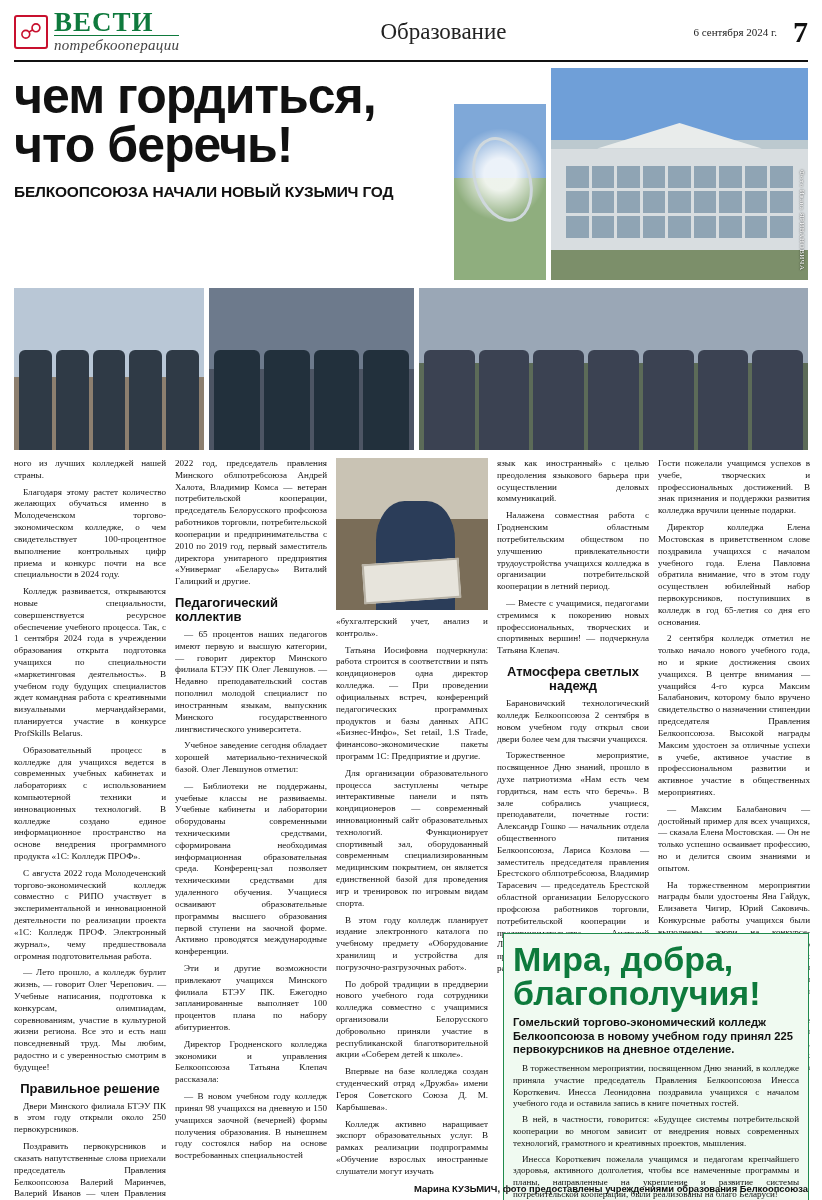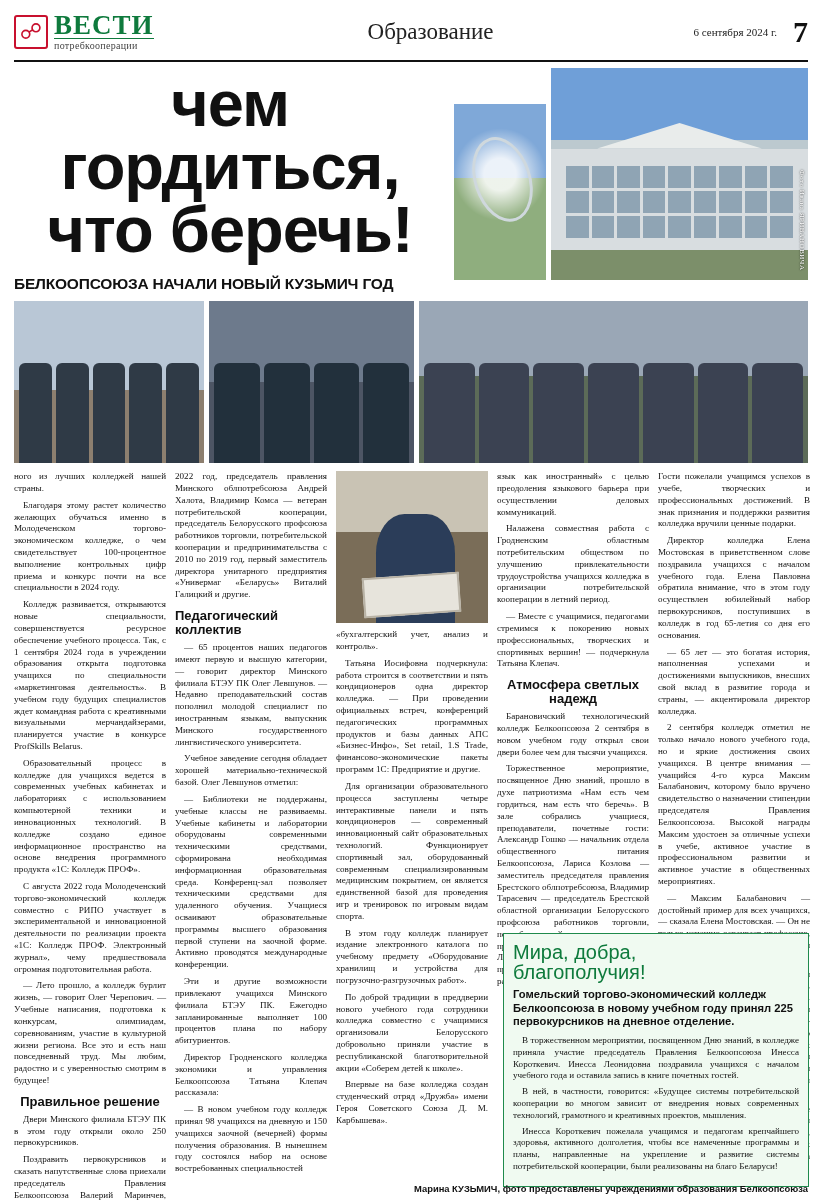--- a/index.html
+++ b/index.html
@@ -42,25 +42,26 @@
   .logo-text { flex: 0 0 auto; margin-right: 14px; }
   .logo-text .v {
     font-family: "Liberation Serif", serif;
     font-weight: bold;
     font-size: 27px;
     color: #0f7a3d;
     letter-spacing: 1px;
     line-height: 0.95;
   }
   .logo-text .sub {
-    font-size: 10px;
+    font-size: 15px;
     color: #444;
     letter-spacing: 0.3px;
     border-top: 1px solid #0f7a3d;
     padding-top: 1px;
+    font-style: italic;
   }
   .section-title {
     flex: 1 1 auto;
     text-align: center;
     font-size: 23px;
     color: #222;
     font-family: "Liberation Serif", serif;
   }
   .issue-date {
     font-size: 11px;
@@ -76,25 +77,24 @@
 
   
   .headline-row {
     display: flex;
     margin-top: 6px;
   }
   .headline-left { width: 432px; flex: 0 0 432px; padding-top: 4px; }
   h1.main-title {
     font-family: "Liberation Sans", sans-serif;
     font-weight: bold;
-    font-size: 65px;
+    font-size: 50px;
     line-height: 0.97;
     margin: 0;
     letter-spacing: -1px;
-    text-align: center;
   }
   .kicker {
     margin-top: 14px;
     font-family: "Liberation Sans", sans-serif;
     font-weight: bold;
     font-size: 15.5px;
     letter-spacing: -0.2px;
   }
   .headline-photos {
     flex: 1 1 auto;
@@ -231,22 +231,22 @@
 
   
   .ad-box {
     margin-top: 8px;
     border: 1.5px solid #1f8a4c;
     background: #f0faf1;
     padding: 8px 9px 9px 9px;
   }
   .ad-title {
     font-family: "Liberation Sans", sans-serif;
-    font-weight: normal;
-    font-size: 20px;
+    font-weight: bold;
+    font-size: 34px;
     line-height: 1.0;
     color: #0e7a3c;
     margin-bottom: 6px;
   }
   .ad-lead {
     font-family: "Liberation Sans", sans-serif;
     font-weight: bold;
     font-size: 11.2px;
     line-height: 1.22;
     margin-bottom: 6px;
@@ -393,35 +393,35 @@
       <div class="col-photo">
         <div class="person"></div>
         <div class="book"></div>
       </div>
       <p class="noind">«бухгалтерский учет, анализ и контроль».</p>
       <p>Татьяна Иосифовна подчеркнула: работа строится в соответствии и пять кондиционеров одна директор колледжа. — При проведении официальных встреч, конференций педагогических программных продуктов и базы данных АПС «Бизнес-Инфо», Set retail, 1.S Trade, финансово-экономические пакеты программ 1С: Предприятие и другие.</p>
       <p>Для организации образовательного процесса заступлены четыре интерактивные панели и пять кондиционеров — современный инновационный сайт образовательных технологий. Функционирует спортивный зал, оборудованный современным специализированным медицинским покрытием, он является единственной базой для проведения игр и тренировок по игровым видам спорта.</p>
       <p>В этом году колледж планирует издание электронного каталога по учебному предмету «Оборудование хранилищ и устройства для погрузочно-разгрузочных работ».</p>
       <p>По доброй традиции в преддверии нового учебного года сотрудники колледжа совместно с учащимися организовали Белорусского добровольно приняли участие в республиканской благотворительной акции «Соберем детей к школе».</p>
       <p>Впервые на базе колледжа создан студенческий отряд «Дружба» имени Героя Советского Союза Д. М. Карбышева».</p>
+      <p>Колледж активно наращивает экспорт образовательных услуг. В рамках реализации подпрограммы «Обучение взрослых иностранные слушатели могут изучать</p>
     </div>
 
     <div class="col">
       <p class="noind">язык как иностранный» с целью преодоления языкового барьера при осуществлении деловых коммуникаций.</p>
       <p>Налажена совместная работа с Гродненским областным потребительским обществом по улучшению привлекательности трудоустройства учащихся колледжа в организации потребительской кооперации в летний период.</p>
       <p>— Вместе с учащимися, педагогами стремимся к покорению новых профессиональных, творческих и спортивных вершин! — подчеркнула Татьяна Клепач.</p>
       <div class="subhead">Атмосфера светлых надежд</div>
       <p>Барановичский технологический колледж Белкоопсоюза 2 сентября в новом учебном году открыл свои двери более чем для тысячи учащихся.</p>
       <p>Торжественное мероприятие, посвященное Дню знаний, прошло в духе патриотизма «Нам есть чем гордиться, нам есть что беречь». В зале собрались учащиеся, преподаватели, почетные гости: Александр Гошко — начальник отдела общественного питания Белкоопсоюза, Лариса Козлова — заместитель председателя правления Брестского облпотребсоюза, Владимир Тарасевич — председатель Брестской областной организации Белорусского профсоюза работников торговли, потребительской кооперации и предпринимательства, Анатолий Лещинский — председатель правления Барановичского райпотребобщества.</p>
     </div>
 
     <div class="col">
       <p class="noind">Гости пожелали учащимся успехов в учебе, творческих и профессиональных достижений. В знак признания и поддержки развития колледжа вручили ценные подарки.</p>
       <p>Директор колледжа Елена Мостовская в приветственном слове поздравила учащихся с началом учебного года. Елена Павловна обратила внимание, что в этом году осуществлен юбилейный набор первокурсников, поступивших в колледж в год 65-летия со дня его основания.</p>
-      <p>— 65 лет — это богатая история, наполненная успехами и достижениями выпускников, внесших свой вклад в развитие города и страны, — акцентировала директор колледжа.</p>
       <p>2 сентября колледж отметил не только начало нового учебного года, но и яркие достижения своих учащихся. В центре внимания — учащийся 4-го курса Максим Балабанович, которому было вручено свидетельство о назначении стипендии председателя Правления Белкоопсоюза. Высокой награды Максим удостоен за отличные успехи в учебе, активное участие в профессиональном развитии и активное участие в общественных мероприятиях.</p>
       <p>— Максим Балабанович — достойный пример для всех учащихся, — сказала Елена Мостовская. — Он не только успешно осваивает профессию, но и делится своим знаниями и опытом.</p>
       <p>На торжественном мероприятии награды были удостоены Яна Гайдук, Елизавета Чигир, Юрий Саковичь. Конкурсные работы учащихся были выполнены жюри на конкурсе-выставке кондитерского и кулинарного искусства «Вацькаруычнае» в рамках караваї-феста «Вацькава буйна» и удостоены Благодарности председателя Правления Белкоопсоюза Инессы Короткевич.</p>
       <p>— Наградой — яркое подтверждение того, что в нашем колледже царит атмосфера творчества, стремления к совершенству и любви к своей профессии, — резюмировала Елена Мостовская.</p>
     </div>
   </div>
 
   <div style="position:absolute; left:503px; top:925px; width:306px;">
     <div class="ad-box">
       <div class="ad-title">

